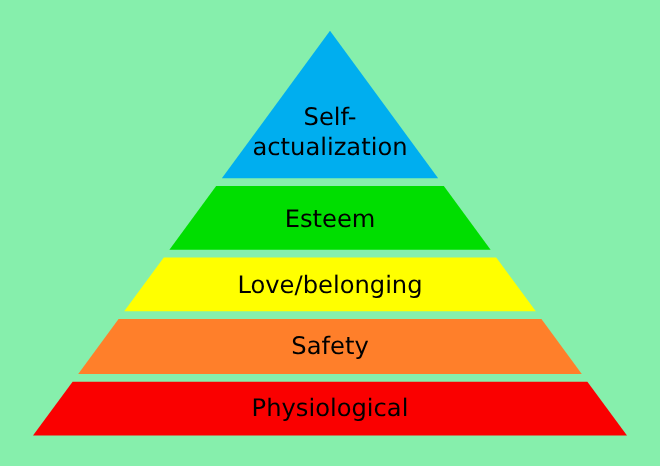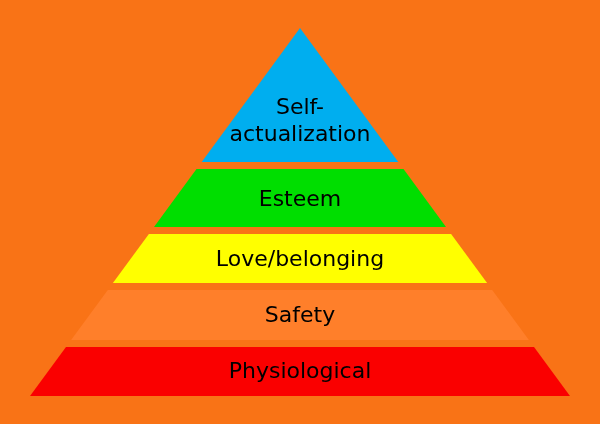--- a/index.html
+++ b/index.html
@@ -4,21 +4,21 @@
 <style>
   html, body {
     margin: 0;
     padding: 0;
     background: #000;
   }
   .stage {
     position: relative;
     width: 600px;
     height: 424px;
-    background: #f97316;
+    background: #86efac;
     overflow: hidden;
     font-family: "DejaVu Sans", sans-serif;
   }
   svg text {
     font-family: "DejaVu Sans", sans-serif;
     font-size: 22px;
     fill: #000;
     text-anchor: middle;
   }
 </style>

